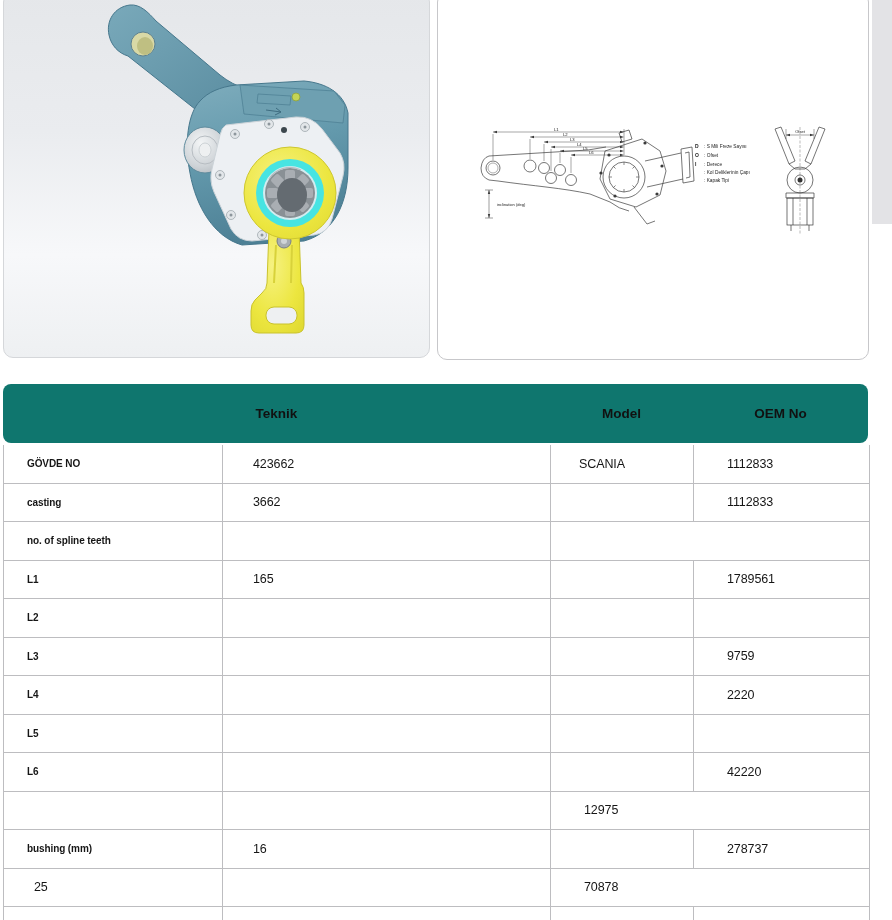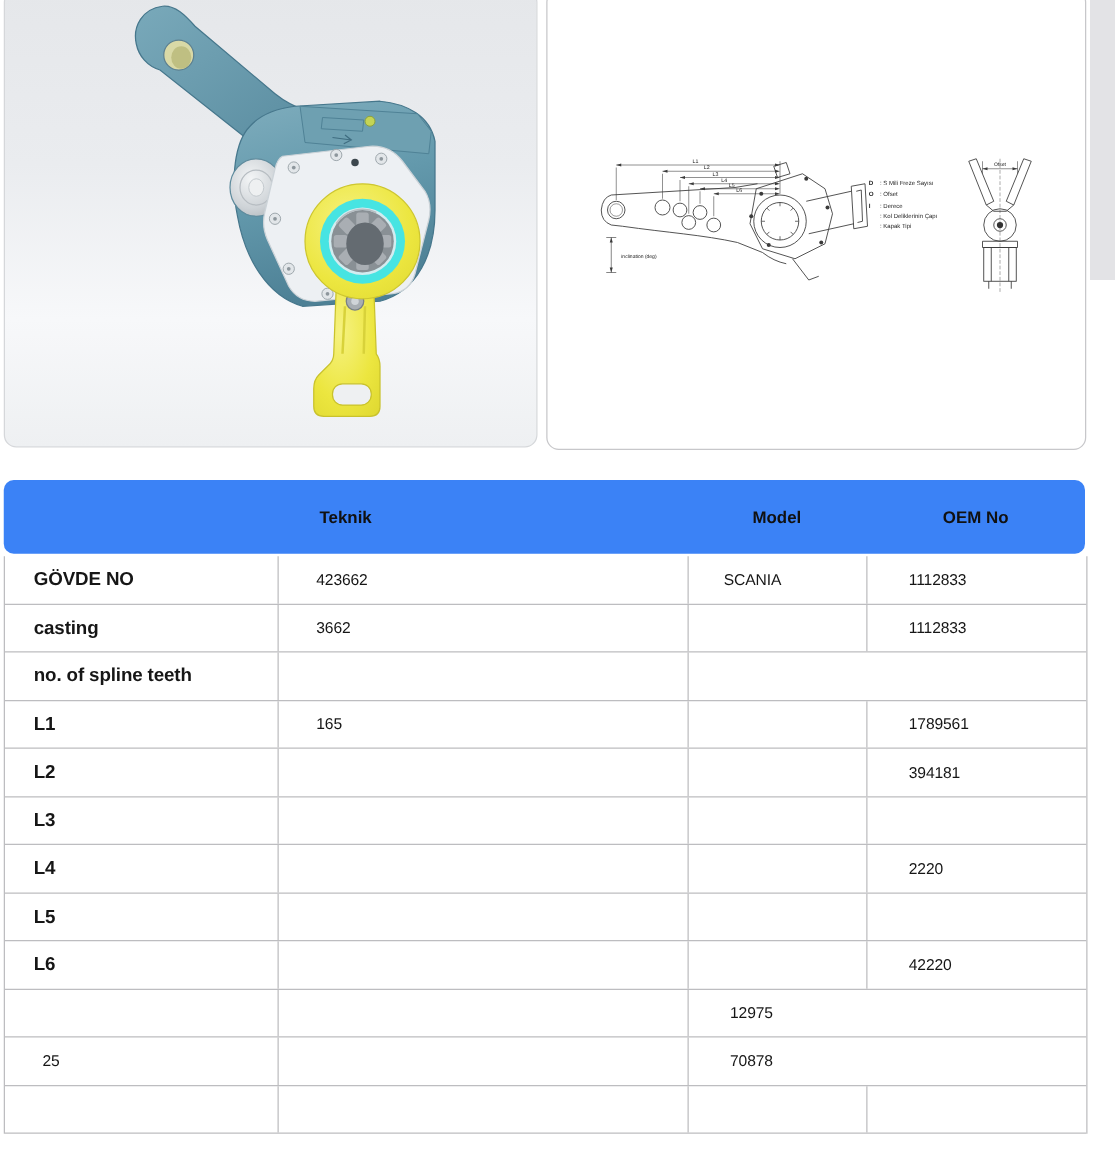--- a/index.html
+++ b/index.html
@@ -43,21 +43,21 @@
   }
   .t-row{
     display:grid;grid-template-columns:219px 328px 143px 175px;
     height:38.5px;box-sizing:border-box;border-bottom:1px solid #bdbdc0;
   }
   .t-cell{
     display:flex;align-items:center;box-sizing:border-box;
     font-size:12.5px;letter-spacing:-0.1px;color:#161616;
     overflow:hidden;white-space:nowrap;
   }
-  .c-label{padding-left:23px;font-weight:700;font-size:15px;border-right:1px solid #bdbdc0;}
+  .c-label{padding-left:23px;font-weight:700;font-size:10px;border-right:1px solid #bdbdc0;}
   .c-teknik{padding-left:30px;border-right:1px solid #bdbdc0;}
   .c-model{padding-left:28px;border-right:1px solid #bdbdc0;}
   .c-oem{padding-left:33px;}
 </style>
 </head>
 <body>
 
 <div class="card card-left">
   <svg width="425" height="364" viewBox="0 0 425 364">
     <defs>
@@ -248,21 +248,21 @@
       <polygon points="348,142 352,140.8 352,143.2"></polygon>
         <polygon points="376,142 372,140.8 372,143.2"></polygon>
     </g>
     <text x="362" y="140" font-size="4" text-anchor="middle" fill="#222222">Ofset</text>
   </svg>
 </div>
 
 <div class="peek"></div>
 
 <div class="spec">
-  <div class="spec-header" style="background: #3b82f6;">
+  <div class="spec-header" style="background: #0f766e;">
     <div class="h-cell">Teknik</div>
     <div class="h-cell">Model</div>
     <div class="h-cell">OEM No</div>
   </div>
   <div class="spec-body">
   <div class="t-row">
     <div class="t-cell c-label">GÖVDE NO</div>
     <div class="t-cell c-teknik">423662</div>
     <div class="t-cell c-model">SCANIA</div>
     <div class="t-cell c-oem">1112833</div>
@@ -284,27 +284,27 @@
     <div class="t-cell c-label">L1</div>
     <div class="t-cell c-teknik">165</div>
     <div class="t-cell c-model"></div>
     <div class="t-cell c-oem">1789561</div>
   </div>
 
   <div class="t-row">
     <div class="t-cell c-label">L2</div>
     <div class="t-cell c-teknik"></div>
     <div class="t-cell c-model"></div>
-    <div class="t-cell c-oem">394181</div>
   </div>
 
   <div class="t-row">
     <div class="t-cell c-label">L3</div>
     <div class="t-cell c-teknik"></div>
     <div class="t-cell c-model"></div>
+    <div class="t-cell c-oem">9759</div>
   </div>
 
   <div class="t-row">
     <div class="t-cell c-label">L4</div>
     <div class="t-cell c-teknik"></div>
     <div class="t-cell c-model"></div>
     <div class="t-cell c-oem">2220</div>
   </div>
 
   <div class="t-row">
@@ -319,20 +319,26 @@
     <div class="t-cell c-model"></div>
     <div class="t-cell c-oem">42220</div>
   </div>
 
   <div class="t-row">
     <div class="t-cell c-teknik"></div>
     <div class="t-cell c-model"></div>
     <div class="t-cell c-oem">12975</div>
   </div>
 
+  <div class="t-row">
+    <div class="t-cell c-label">bushing (mm)</div>
+    <div class="t-cell c-teknik">16</div>
+    <div class="t-cell c-model"></div>
+    <div class="t-cell c-oem">278737</div>
+  </div>
 
   <div class="t-row">
     <div class="t-cell c-teknik">25</div>
     <div class="t-cell c-model"></div>
     <div class="t-cell c-oem">70878</div>
   </div>
 
   <div class="t-row">
     <div class="t-cell c-label"></div>
     <div class="t-cell c-teknik"></div>

